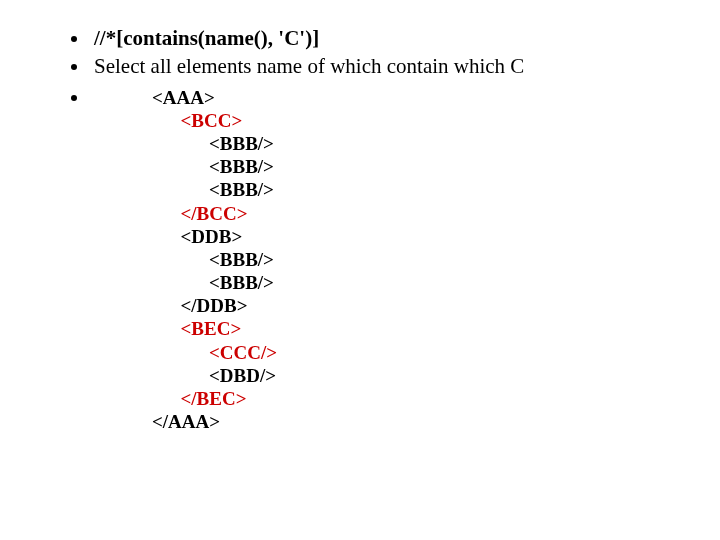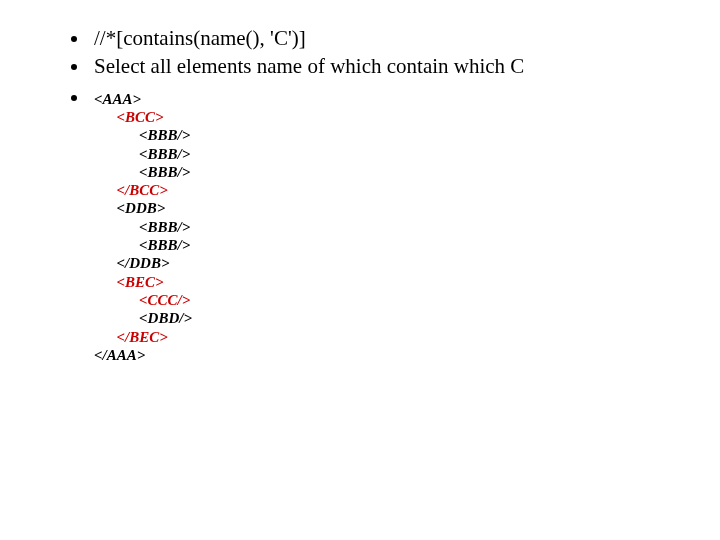--- a/index.html
+++ b/index.html
@@ -13,30 +13,30 @@
   }
   ul {
     margin: 0;
     padding-left: 50px;
     list-style-type: disc;
   }
   li {
     padding-left: 4px;
   }
   .xpath {
-    font-weight: normal;
+    font-weight: bold;
   }
   .code-block {
     font-family: 'Times New Roman', Times, serif;
-    font-size: 15px;
+    font-size: 19px;
     white-space: pre;
     margin-top: 2px;
+    margin-left: 58px;
     line-height: 1.22;
     font-weight: bold;
-    font-style: italic;
   }
   .normal { color: #000; }
   .hl { color: #cc0000; }
 </style>
 </head>
 <body>
 
 <ul>
   <li>
     <span class="xpath">//*[contains(name(), 'C')]</span>

